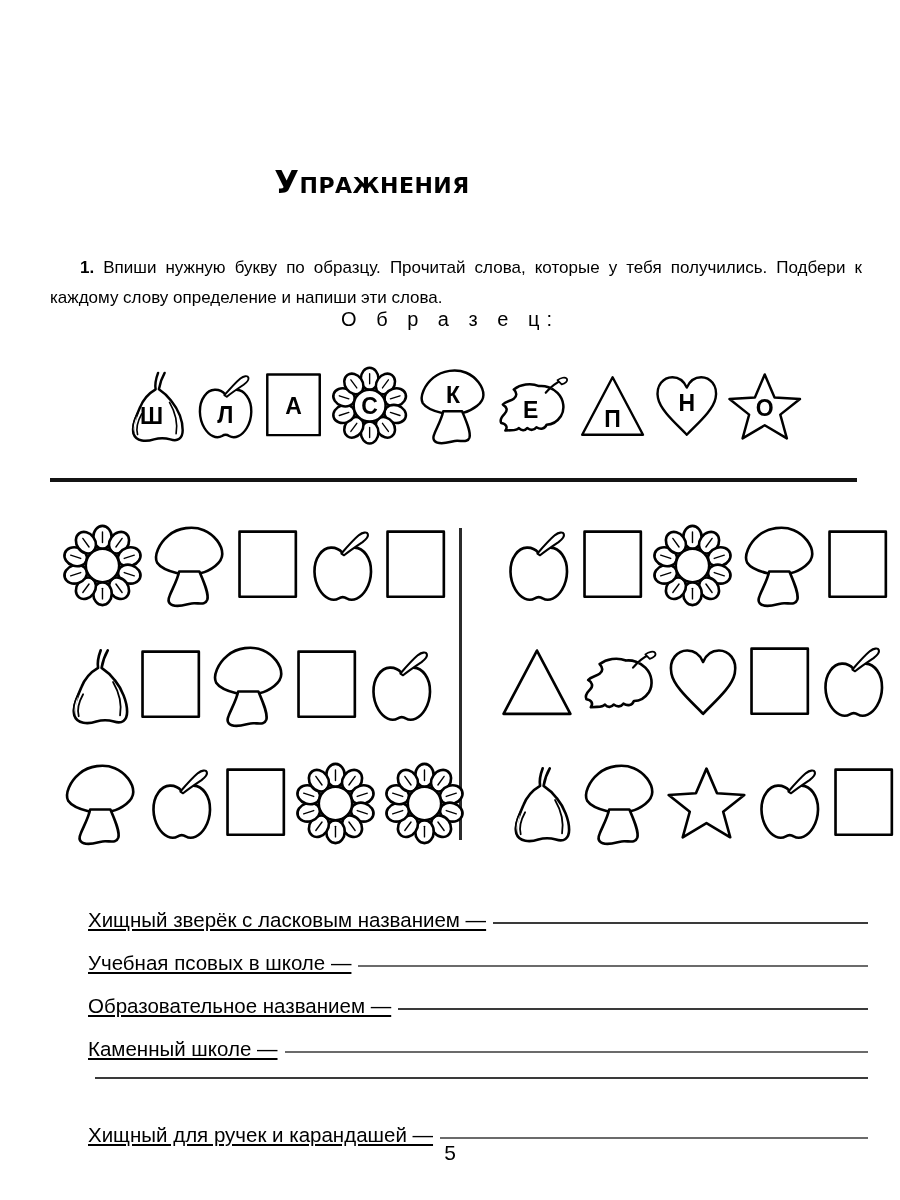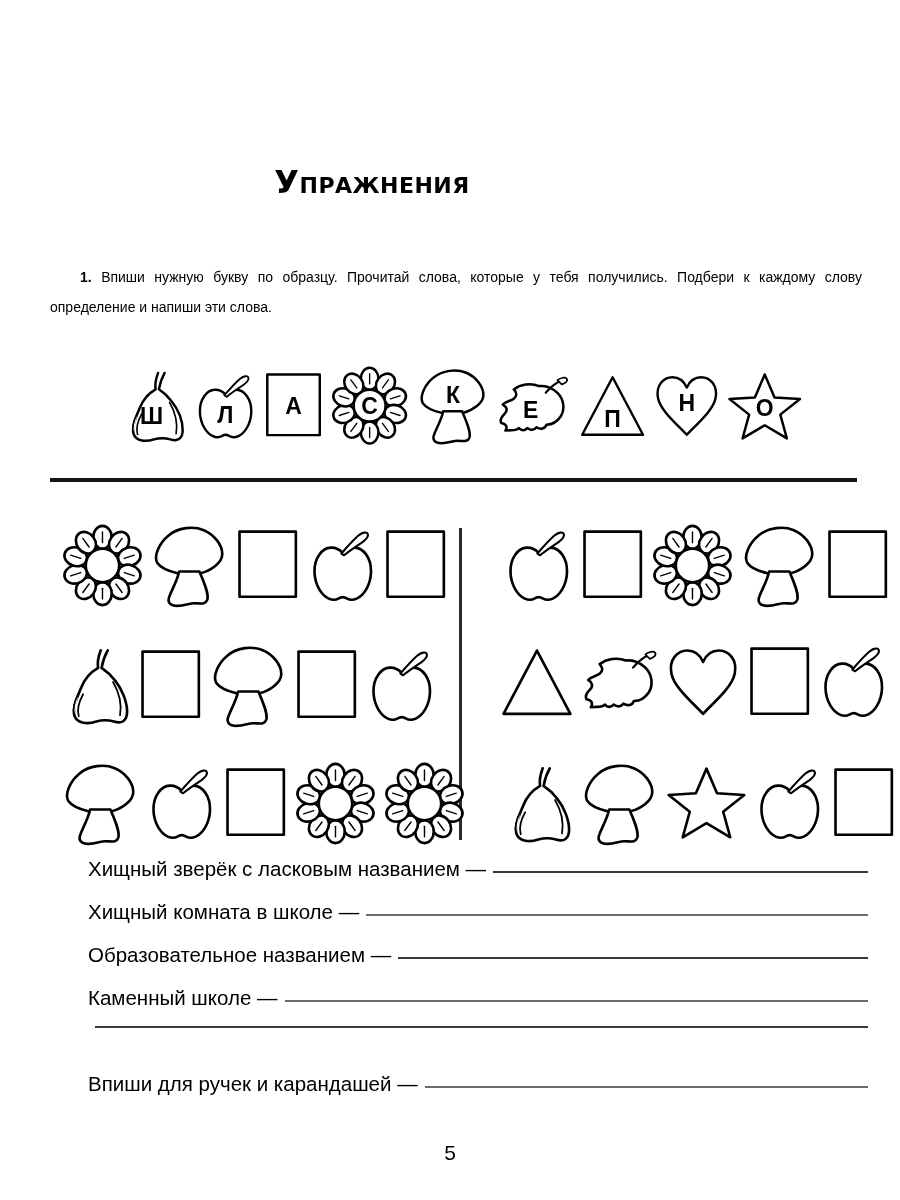--- a/index.html
+++ b/index.html
@@ -33,24 +33,24 @@
     font-weight: bold;
     font-size: 32px;
     letter-spacing: 0.5px;
     font-variant: small-caps;
     text-transform: none;
   }
 
   
   .instruction {
     position: absolute;
-    top: 248px;
+    top: 236px;
     left: 50px;
     width: 812px;
-    font-size: 14px;
+    font-size: 17px;
     line-height: 30px;
     text-align: justify;
     text-justify: inter-word;
     text-indent: 30px;
   }
   .instruction .num { font-weight: bold; }
 
   
   .sample-label {
     position: absolute;
@@ -123,23 +123,24 @@
   .row-l2 { left: 58px;  top: 128px; }
   .row-l3 { left: 58px;  top: 246px; }
   
   .row-r1 { left: 500px; top: 8px; }
   .row-r2 { left: 496px; top: 128px; }
   .row-r3 { left: 500px; top: 246px; }
 
   
   .definitions {
     position: absolute;
-    top: 857px;
+    top: 908px;
     left: 88px;
     width: 780px;
+    text-decoration: underline;
   }
   .def-line {
     display: flex;
     align-items: baseline;
     height: 43px;
     font-size: 20.5px;
     white-space: nowrap;
   }
   .def-text { flex: 0 0 auto; }
   .def-blank {
@@ -182,20 +183,21 @@
 
 <div class="page">
 
   <div class="title">Упражнения</div>
 
   <p class="instruction">
     <span class="num">1.</span>
     <span>Впиши нужную букву по образцу. Прочитай слова, которые у тебя получились. Подбери к каждому слову определение и напиши эти слова.</span>
   </p>
 
+  <div class="sample-label">О б р а з е ц:</div>
 
   <div class="example-row" id="example-row">
       <div class="cell" style="width:71.96px;height:75.44px;">
         <svg width="63.959999999999994" height="75.44" viewBox="0 0 78 92">
           <path class="stroke" stroke-width="3" d="M44 6 C41 14 40 20 41 26 C34 30 26 38 22 48 C16 62 12 72 14 80 C17 90 30 90 39 87 C46 85 52 85 59 87 C68 90 74 86 74 76 C74 64 68 50 60 40 C54 32 48 28 45 26 C46 20 48 13 52 6"></path>
           <path class="stroke" fill="none" stroke-width="2" d="M19 55 C14 64 12 73 14 80"></path>
           <path class="stroke" fill="none" stroke-width="2" d="M24 56 C19 65 17 74 19 81"></path>
           <path class="stroke" fill="none" stroke-width="2" d="M58 42 C65 54 68 68 66 80"></path>
           <text class="glyph-letter" x="36" y="58" font-size="28.04878048780488">Ш</text>
         </svg>
@@ -640,35 +642,35 @@
         </div>
       </div>
     </div>
 
   <div class="definitions" id="definitions">
       <div class="def-line">
         <span class="def-text">Хищный зверёк с ласковым названием —</span>
         <span class="def-blank"></span>
       </div>
       <div class="def-line">
-        <span class="def-text">Хищный комната в школе —</span>
+        <span class="def-text">Учебная псовых в школе —</span>
         <span class="def-blank"></span>
       </div>
       <div class="def-line">
         <span class="def-text">Образовательное названием —</span>
         <span class="def-blank"></span>
       </div>
       <div class="def-line">
         <span class="def-text">Каменный школе —</span>
         <span class="def-blank"></span>
       </div>
       <div class="def-line">
         <span class="def-blank"></span>
       </div>
       <div class="def-line">
-        <span class="def-text">Впиши для ручек и карандашей —</span>
+        <span class="def-text">Хищный для ручек и карандашей —</span>
         <span class="def-blank"></span>
       </div>
     </div>
 
   <div class="page-number">5</div>
 
 </div>
 
 </body></html>

